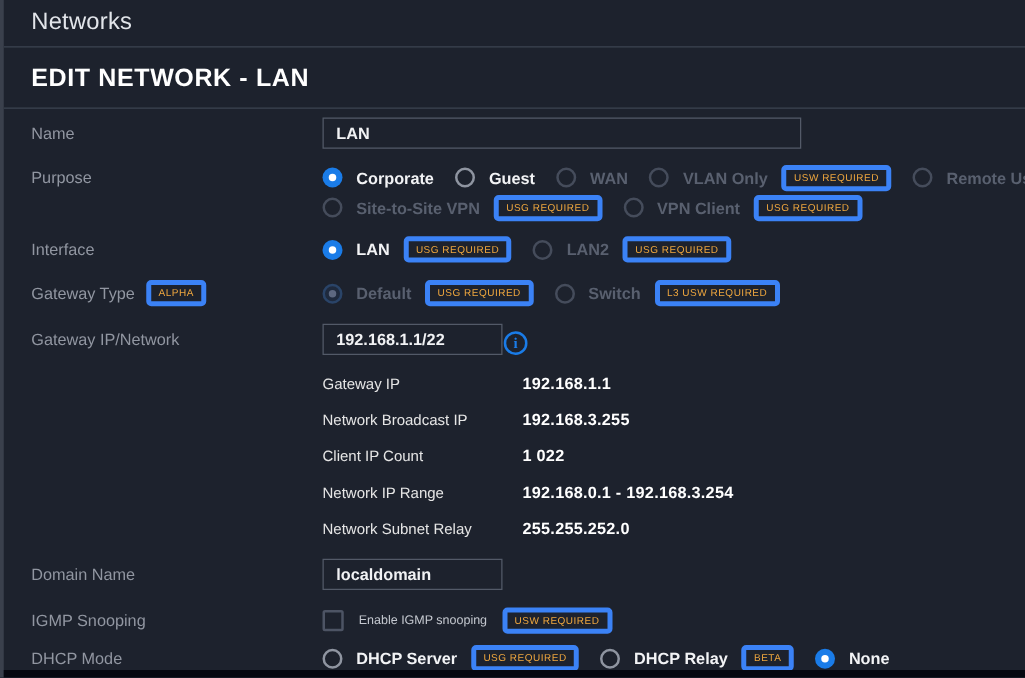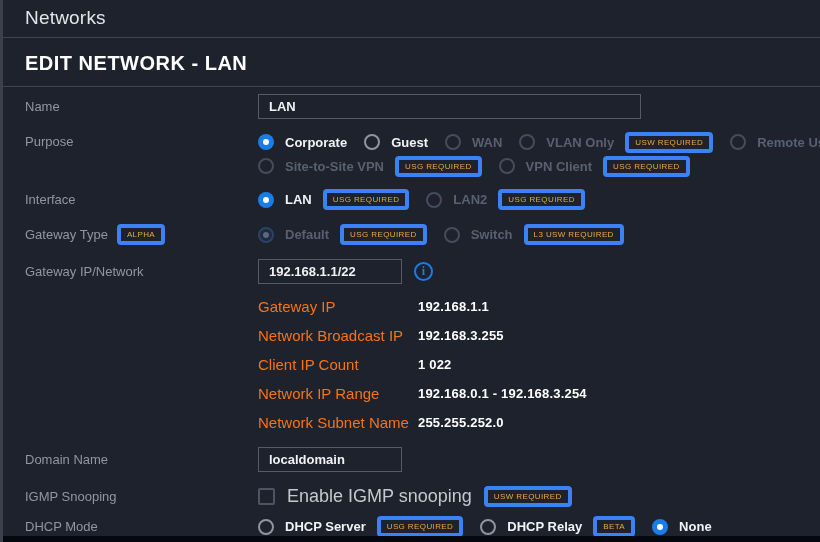--- a/index.html
+++ b/index.html
@@ -70,43 +70,43 @@
   .option.sel-disabled .radio::after {
     content: ""; position: absolute; left: 3px; top: 3px;
     width: 6px; height: 6px; border-radius: 50%; background: #5d6880;
   }
 
   .checkbox {
     width: 17px; height: 17px; border: 2px solid #4d5464;
     border-radius: 2px; flex: none; background: transparent;
   }
   .check-option { display: inline-flex; align-items: center; gap: 12px; cursor: pointer; }
-  .check-option .olabel { font-size: 18px; font-weight: 400; color: #c4c8cf; }
+  .check-option .olabel { font-size: 10px; font-weight: 400; color: #c4c8cf; }
 
   .badge {
     display: inline-block;
     color: #efa73e; border: 4px solid #3b82f6;
     font-size: 8px; font-weight: 400; letter-spacing: .4px;
     padding: 2px 6px 1px; border-radius: 4px;
     text-transform: uppercase; white-space: nowrap;
     line-height: 10px;
   }
 
-  .gwip-wrap { display: flex; align-items: center; gap: 12px; }
+  .gwip-wrap { display: flex; align-items: flex-end; gap: 1px; }
   .info-icon {
     width: 19px; height: 19px; border-radius: 50%;
     border: 2px solid #1a7ce8; color: #1a7ce8;
     font-size: 12px; font-weight: 700; font-family: "Liberation Serif", serif;
     display: flex; align-items: center; justify-content: center;
     cursor: pointer;
   }
 
   .info-table { padding: 2px 0 0 255px; }
   .info-row { display: flex; align-items: center; height: 29px; }
-  .info-label { width: 160px; flex: none; color: #f97316; font-size: 15px; }
+  .info-label { width: 160px; flex: none; color: #e5e5e5; font-size: 12px; }
   .info-value { color: #ffffff; font-size: 13px; font-weight: 700; letter-spacing: .2px; }
 
   .bottom-bar {
     position: absolute; left: -3px; right: 0; bottom: 0;
     height: 6px; width: 820px; background: #060810;
   }
 </style>
 </head>
 <body>
 
@@ -219,21 +219,21 @@
     </div>
     <div class="info-row">
       <span class="info-label">Client IP Count</span>
       <span class="info-value">1 022</span>
     </div>
     <div class="info-row">
       <span class="info-label">Network IP Range</span>
       <span class="info-value">192.168.0.1 - 192.168.3.254</span>
     </div>
     <div class="info-row">
-      <span class="info-label">Network Subnet Name</span>
+      <span class="info-label">Network Subnet Relay</span>
       <span class="info-value">255.255.252.0</span>
     </div>
   </div>
 
   <div class="row row-domain">
     <div class="flabel">Domain Name</div>
     <input class="text-input w-small" type="text" value="localdomain" style="">
   </div>
 
   <div class="row row-igmp">

